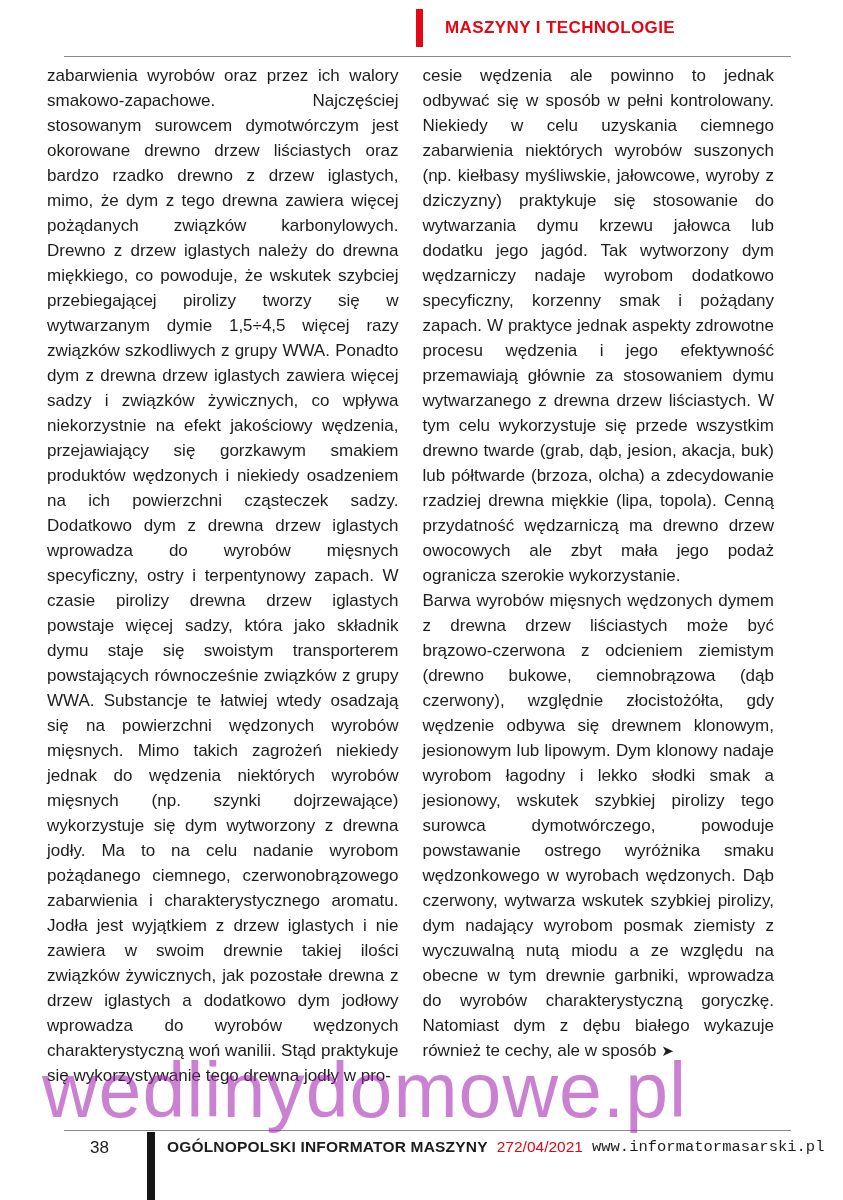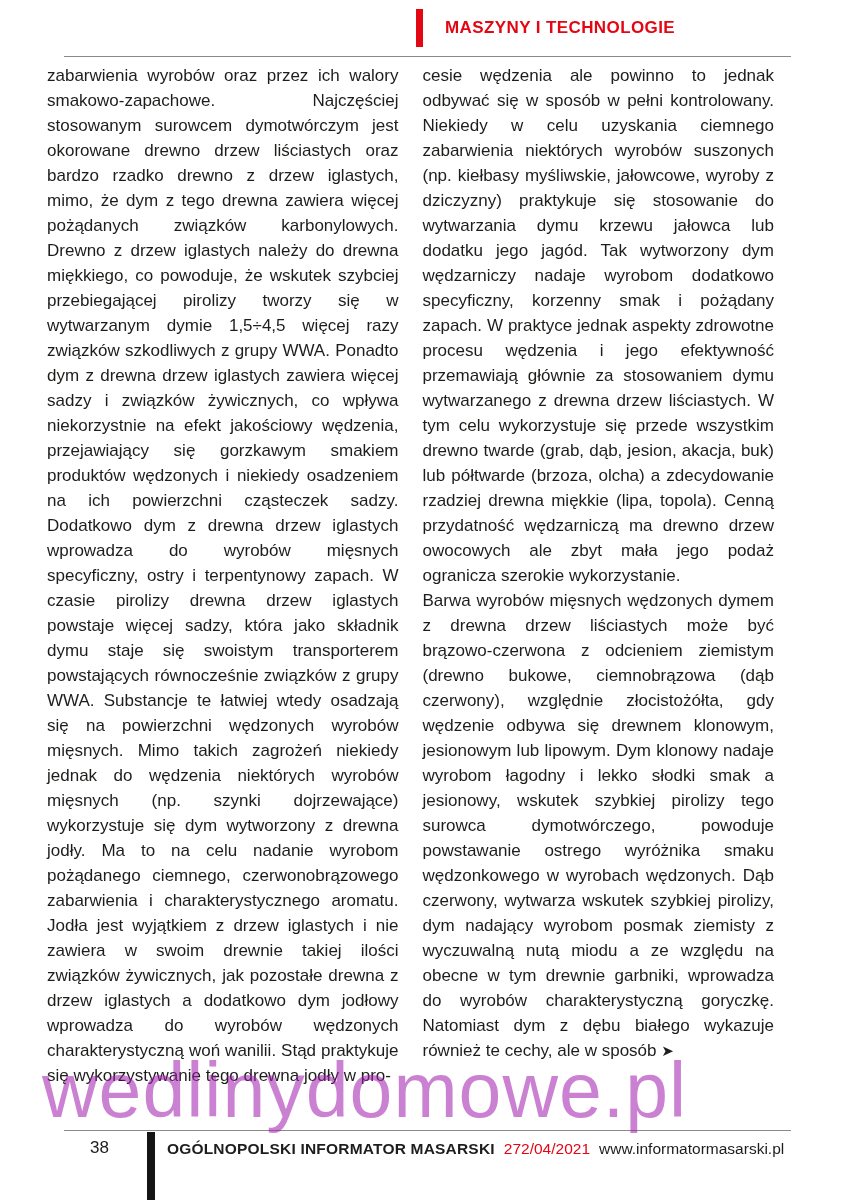--- a/index.html
+++ b/index.html
@@ -94,34 +94,34 @@
     height: 68px;
     background: #151515;
     z-index: 6;
   }
   .footer-row {
     position: absolute;
     left: 64px;
     top: 1138px;
     width: 727px;
     display: flex;
-    align-items: flex-end;
+    align-items: flex-start;
     color: #1d1d1b;
     z-index: 4;
     white-space: nowrap;
   }
   .page-number { margin-left: 26px; font-size: 17px; }
   .mag-name {
     font-weight: 700;
     margin-left: 58px;
     font-size: 15.5px;
     letter-spacing: 0.2px;
   }
   .issue { color: #e30613; margin-left: 9px; font-size: 15.5px; }
-  .website { margin-left: 9px; font-size: 15.5px; }
+  .website { margin-left: 9px; font-size: 15.5px; font-family: Liberation Mono, monospace; }
 </style>
 </head>
 <body>
 
 <div class="page">
 
   <header class="page-header">
     <span class="header-accent"></span>
     <h1 class="section-title">MASZYNY I TECHNOLOGIE</h1>
   </header>
@@ -138,19 +138,19 @@
     </div>
   </main>
 
   <div class="watermark">wedlinydomowe.pl</div>
 
   <footer>
     <div class="rule bottom"></div>
     <span class="footer-vbar"></span>
     <div class="footer-row">
       <span class="page-number">38</span>
-      <span class="mag-name">OGÓLNOPOLSKI INFORMATOR MASARSKI</span>
+      <span class="mag-name">OGÓLNOPOLSKI INFORMATOR MASZYNY</span>
       <span class="issue">272/04/2021</span>
       <span class="website">www.informatormasarski.pl</span>
     </div>
   </footer>
 
 </div>
 
 </body></html>

